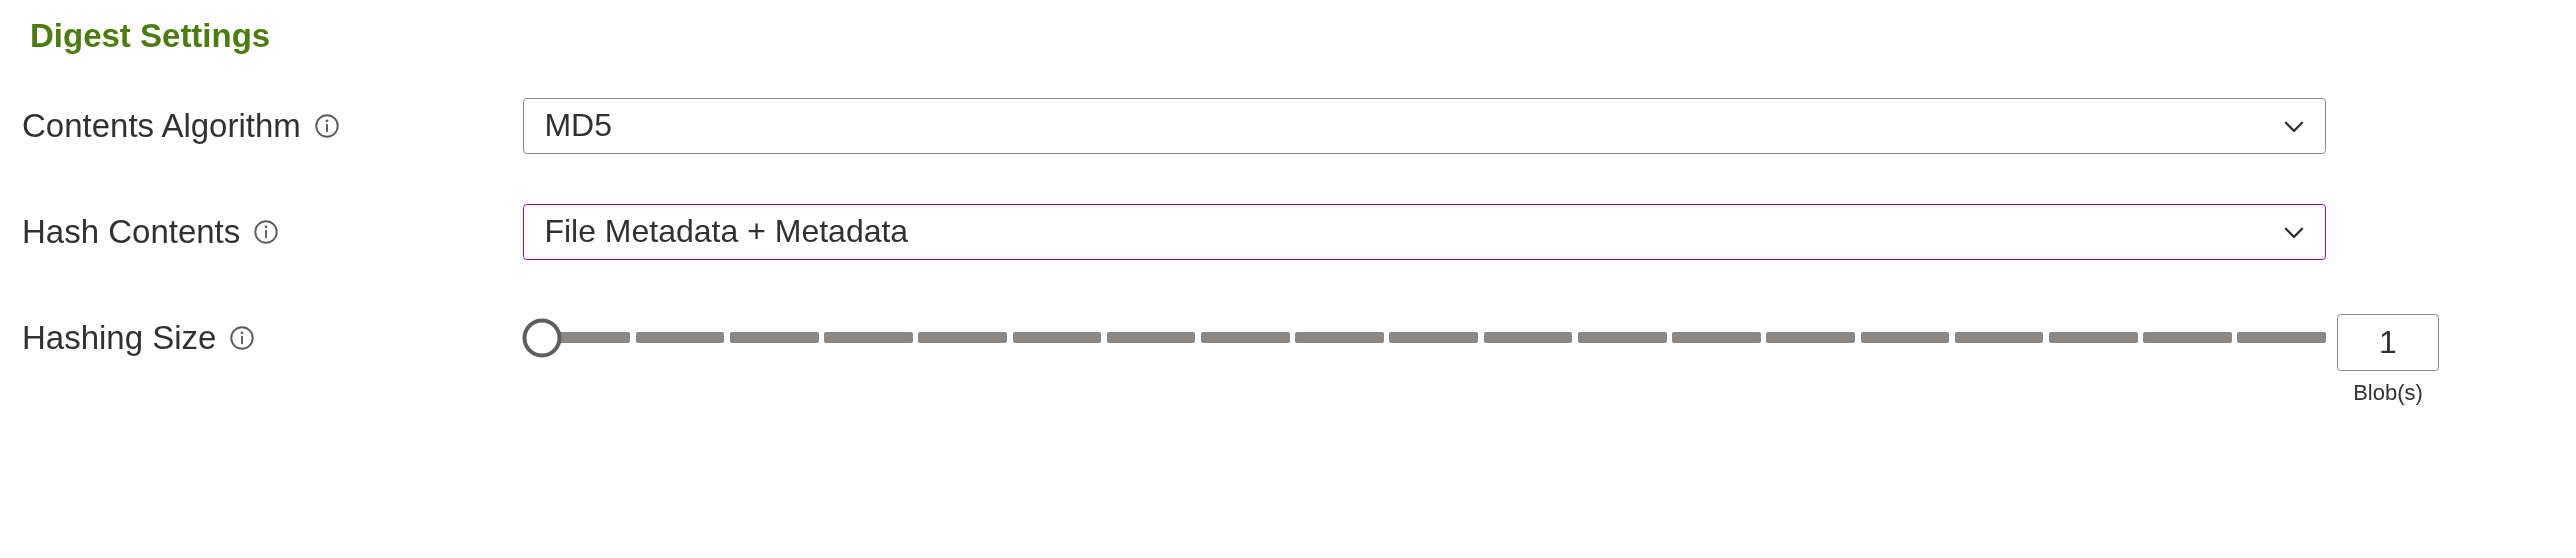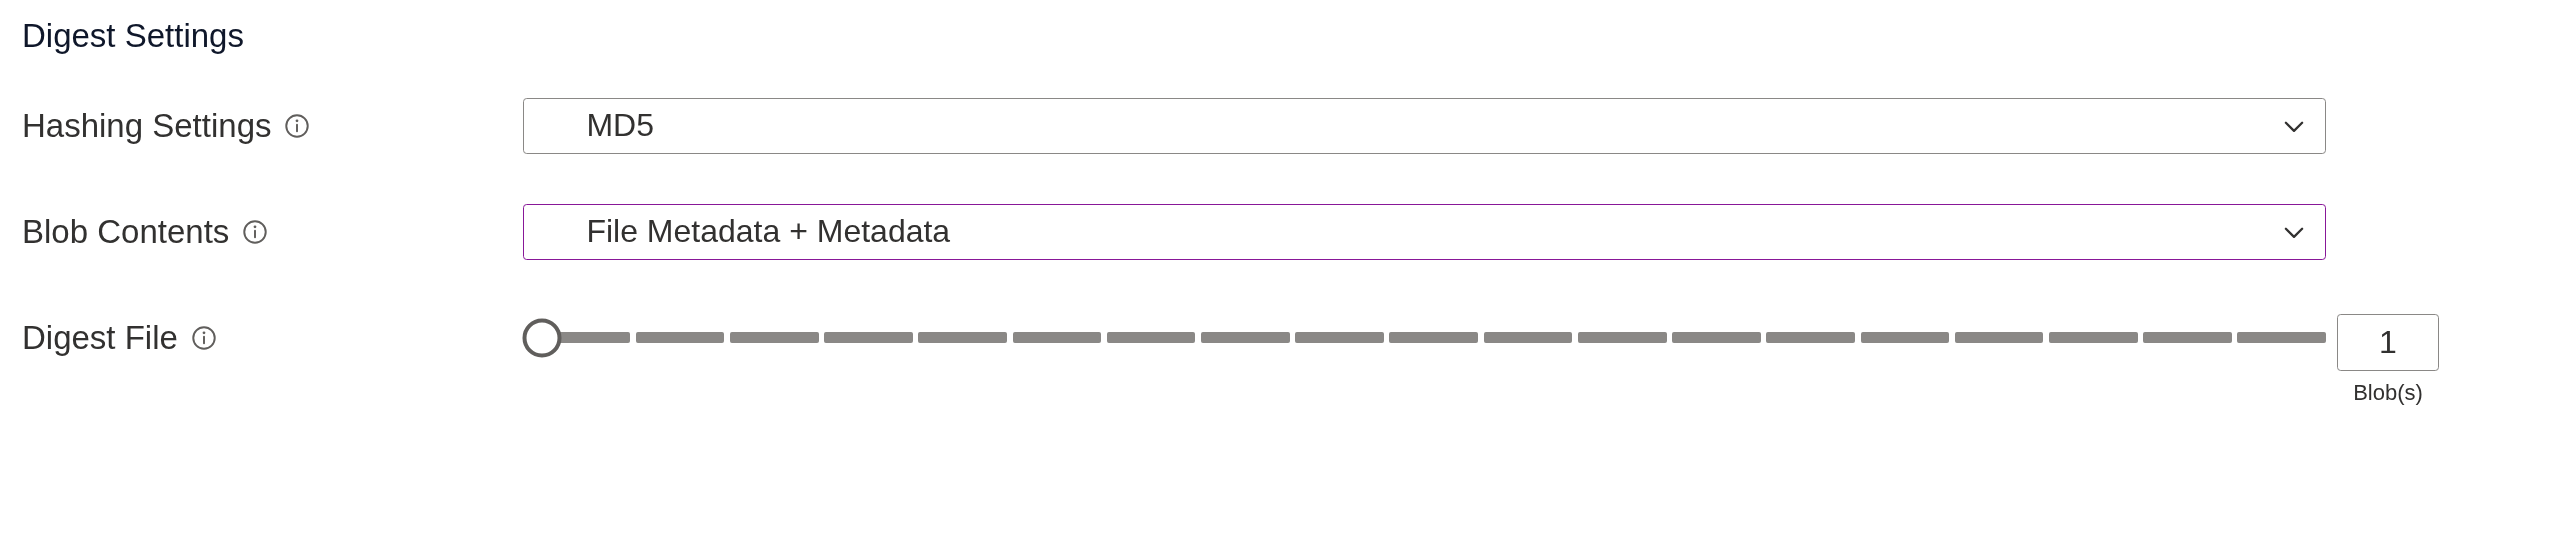--- a/index.html
+++ b/index.html
@@ -10,23 +10,23 @@
     height: 558px;
     font-family: "Segoe UI", "Segoe UI Web", Arial, sans-serif;
     background: #ffffff;
     color: #323130;
   }
   .container {
     padding: 16.7px 22px 0 22px;
   }
   .section-title {
     font-size: 33px;
-    font-weight: 400;
-    color: #0f172a;
-    margin: 0 0 43px 0;
+    font-weight: 700;
+    color: #4d7c0f;
+    margin: 0 0 43px 8px;
   }
   .field-row {
     display: flex;
     align-items: center;
     margin-bottom: 50px;
     min-height: 56px;
   }
   .field-label-wrap {
     display: flex;
     align-items: center;
@@ -59,21 +59,20 @@
     display: flex;
     align-items: center;
     justify-content: space-between;
     padding: 0 18.5px 0 20.4px;
     cursor: pointer;
   }
   .dropdown.focused { border-color: #881798; }
   .dropdown-text {
     font-size: 32px;
     color: #323130;
-    margin-left: 42px;
   }
   .chevron {
     width: 26px;
     height: 26px;
   }
   .slider-row .field-control {
     display: flex;
     align-items: center;
     gap: 26px;
   }
@@ -136,21 +135,21 @@
   }
 </style>
 </head>
 <body>
 
 <div class="container">
   <h2 class="section-title">Digest Settings</h2>
 
   <div class="field-row">
     <div class="field-label-wrap">
-      <span class="field-label">Hashing Settings</span>
+      <span class="field-label">Contents Algorithm</span>
       <span class="info-icon">
         <svg viewBox="0 0 16 16" width="26" height="26" fill="none" stroke="#605e5c" stroke-width="1.2">
           <circle cx="8" cy="8" r="6.6"></circle>
           <line x1="8" y1="7.2" x2="8" y2="11.2" stroke-linecap="round"></line>
           <circle cx="8" cy="4.8" r="0.85" fill="#605e5c" stroke="none"></circle>
         </svg>
       </span>
     </div>
     <div class="field-control">
       <div class="dropdown">
@@ -159,21 +158,21 @@
           <svg viewBox="0 0 16 16" width="26" height="26" fill="none" stroke="#323130" stroke-width="1.4" stroke-linecap="round" stroke-linejoin="round">
             <polyline points="3,6 8,11 13,6"></polyline>
           </svg>
         </span>
       </div>
     </div>
   </div>
 
   <div class="field-row">
     <div class="field-label-wrap">
-      <span class="field-label">Blob Contents</span>
+      <span class="field-label">Hash Contents</span>
       <span class="info-icon">
         <svg viewBox="0 0 16 16" width="26" height="26" fill="none" stroke="#605e5c" stroke-width="1.2">
           <circle cx="8" cy="8" r="6.6"></circle>
           <line x1="8" y1="7.2" x2="8" y2="11.2" stroke-linecap="round"></line>
           <circle cx="8" cy="4.8" r="0.85" fill="#605e5c" stroke="none"></circle>
         </svg>
       </span>
     </div>
     <div class="field-control">
       <div class="dropdown focused">
@@ -182,21 +181,21 @@
           <svg viewBox="0 0 16 16" width="26" height="26" fill="none" stroke="#323130" stroke-width="1.4" stroke-linecap="round" stroke-linejoin="round">
             <polyline points="3,6 8,11 13,6"></polyline>
           </svg>
         </span>
       </div>
     </div>
   </div>
 
   <div class="field-row slider-row">
     <div class="field-label-wrap">
-      <span class="field-label">Digest File</span>
+      <span class="field-label">Hashing Size</span>
       <span class="info-icon">
         <svg viewBox="0 0 16 16" width="26" height="26" fill="none" stroke="#605e5c" stroke-width="1.2">
           <circle cx="8" cy="8" r="6.6"></circle>
           <line x1="8" y1="7.2" x2="8" y2="11.2" stroke-linecap="round"></line>
           <circle cx="8" cy="4.8" r="0.85" fill="#605e5c" stroke="none"></circle>
         </svg>
       </span>
     </div>
     <div class="field-control">
       <div class="slider">

